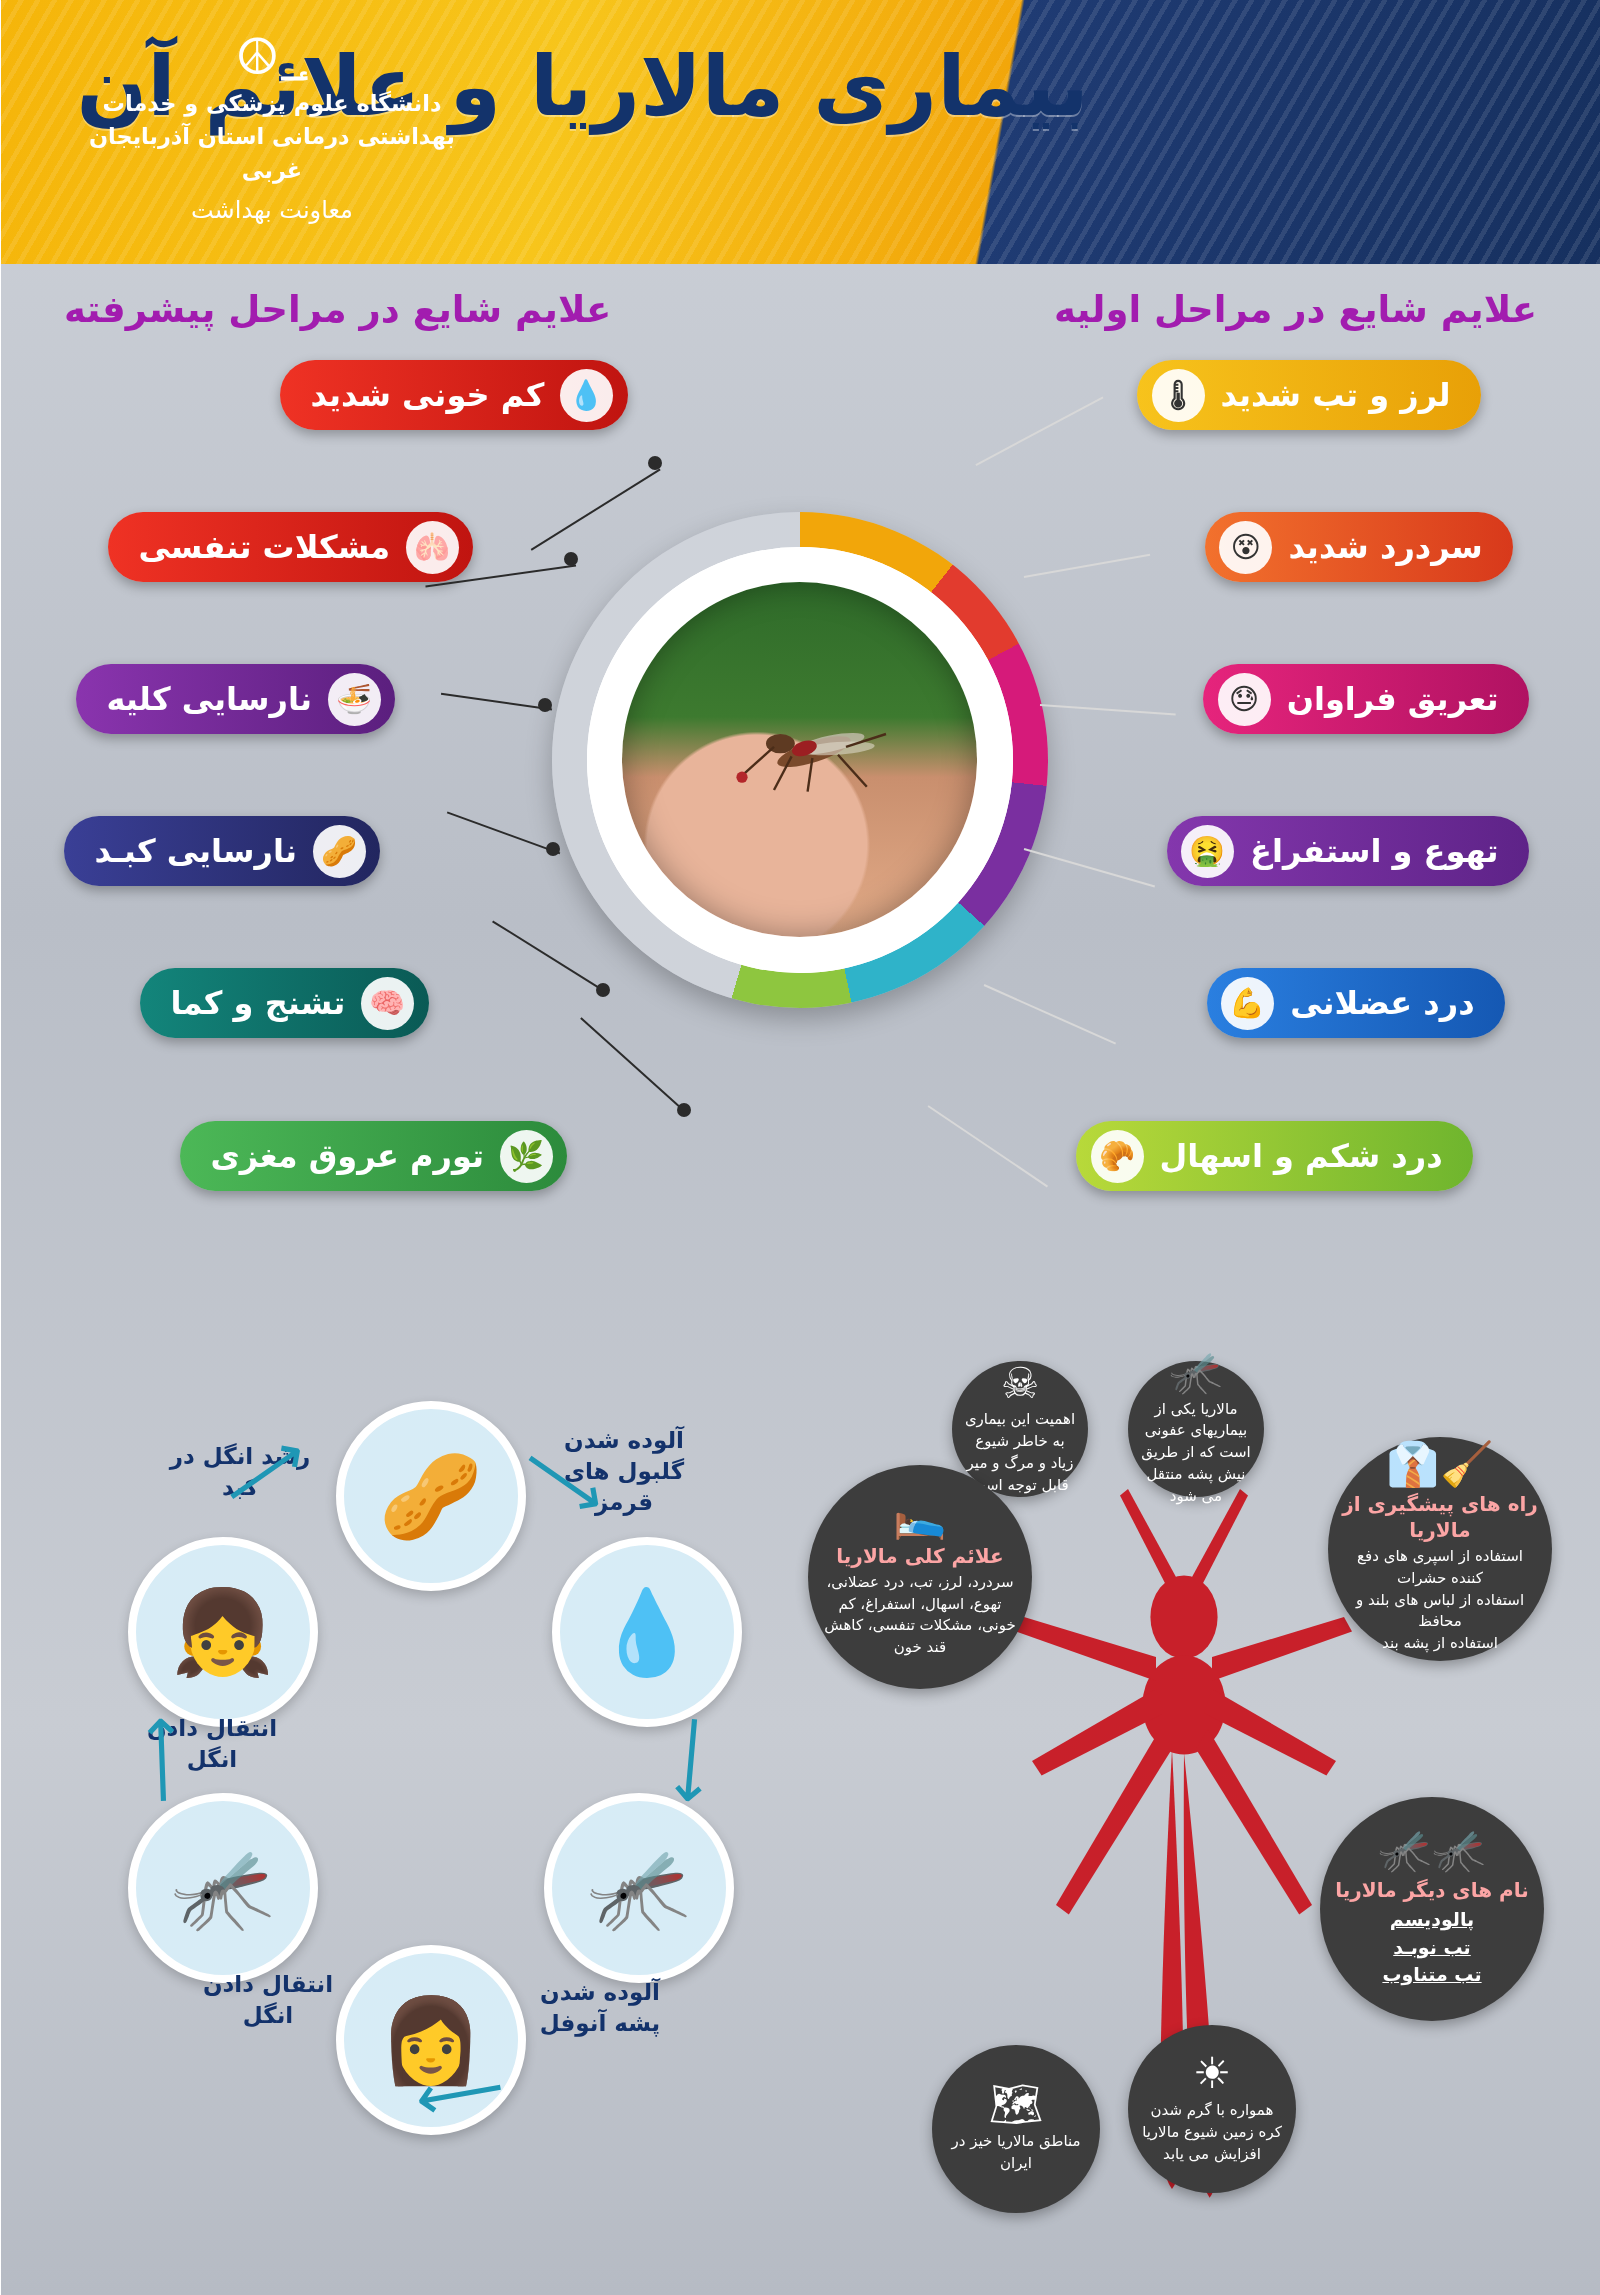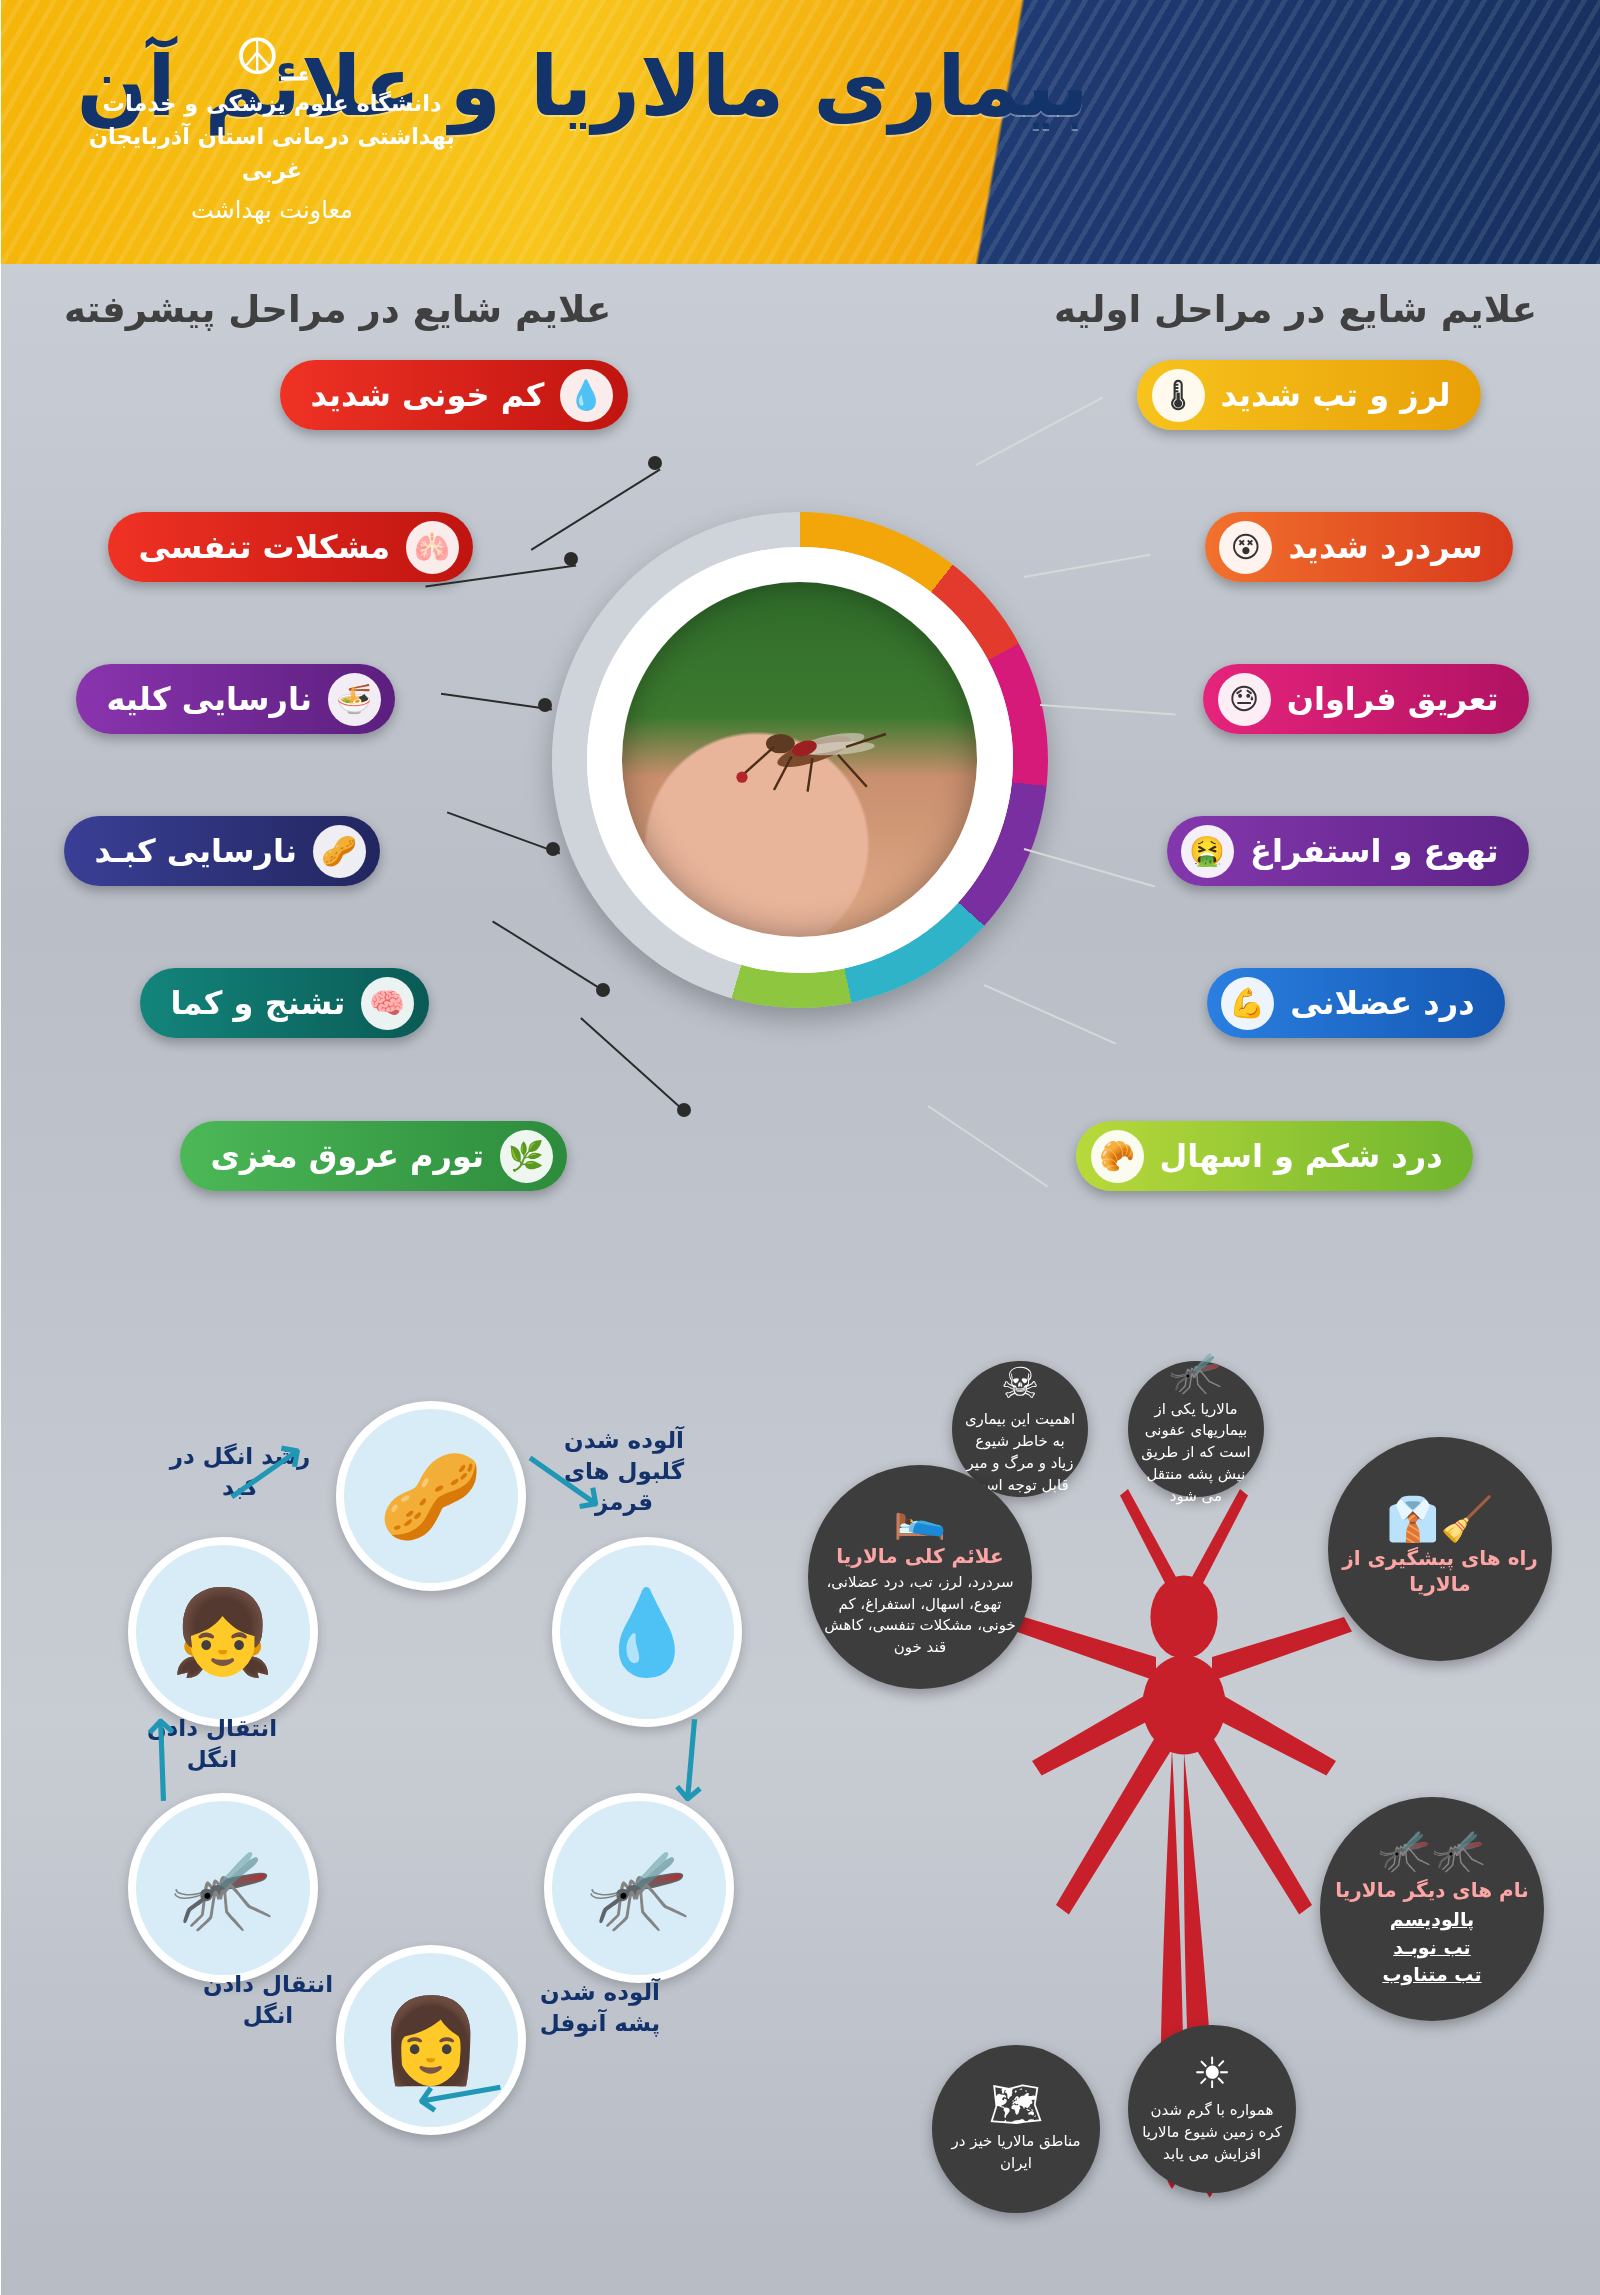--- a/index.html
+++ b/index.html
@@ -26,21 +26,21 @@
     text-shadow:0 1.6px 0 rgba(255,255,255,.35);
   }
   .org{
     position:absolute;top:32px;left:64px;width:416px;color:#fff;text-align:center;direction:rtl;
   }
   .org .emblem{font-size:50px;line-height:1;margin-bottom:4.8px;}
   .org .l1{font-size:22.4px;font-weight:bold;line-height:1.5;}
   .org .l2{font-size:24px;font-weight:normal;margin-top:8px;}
 
   
-  .sec-title{position:absolute;font-size:37px;font-weight:bold;color:#404040;direction:rtl;white-space:nowrap;}
+  .sec-title{position:absolute;font-size:37px;font-weight:bold;color:#a21caf;direction:rtl;white-space:nowrap;}
   .sec-title.right{top:288px;right:64px;}
   .sec-title.left{top:288px;left:64px;}
 
   .pill{
     position:absolute;height:70px;border-radius:37px;display:flex;align-items:center;
     padding:0 14.4px;color:#fff;font-size:32px;font-weight:bold;white-space:nowrap;direction:rtl;
     box-shadow:0 4.8px 11.2px rgba(0,0,0,.28);
   }
   .pill .ico{
     width:53px;height:53px;border-radius:50%;background:rgba(255,255,255,.92);
@@ -286,20 +286,23 @@
   </div>
 
   <div class="bubble small" style="left:320px;top:0px;">
     <span class="bico">🦟</span>
     <span class="bbody">مالاریا یکی از بیماریهای عفونی است که از طریق نیش پشه منتقل می شود</span>
   </div>
 
   <div class="bubble big" style="left:520px;top:76px;">
     <span class="bico">🧹👔</span>
     <span class="btitle">راه های پیشگیری از مالاریا</span>
+    <span class="bbody" style="white-space:pre-line;">استفاده از اسپری های دفع کننده حشرات
+استفاده از لباس های بلند و محافظ
+استفاده از پشه بند</span>
   </div>
 
   <div class="bubble big" style="left:0px;top:104px;">
     <span class="bico">🛌</span>
     <span class="btitle">علائم کلی مالاریا</span>
     <span class="bbody">سردرد، لرز، تب، درد عضلانی، تهوع، اسهال، استفراغ، کم خونی، مشکلات تنفسی، کاهش قند خون</span>
   </div>
 
   <div class="bubble big" style="left:512px;top:436px;">
     <span class="bico">🦟🦟</span>

